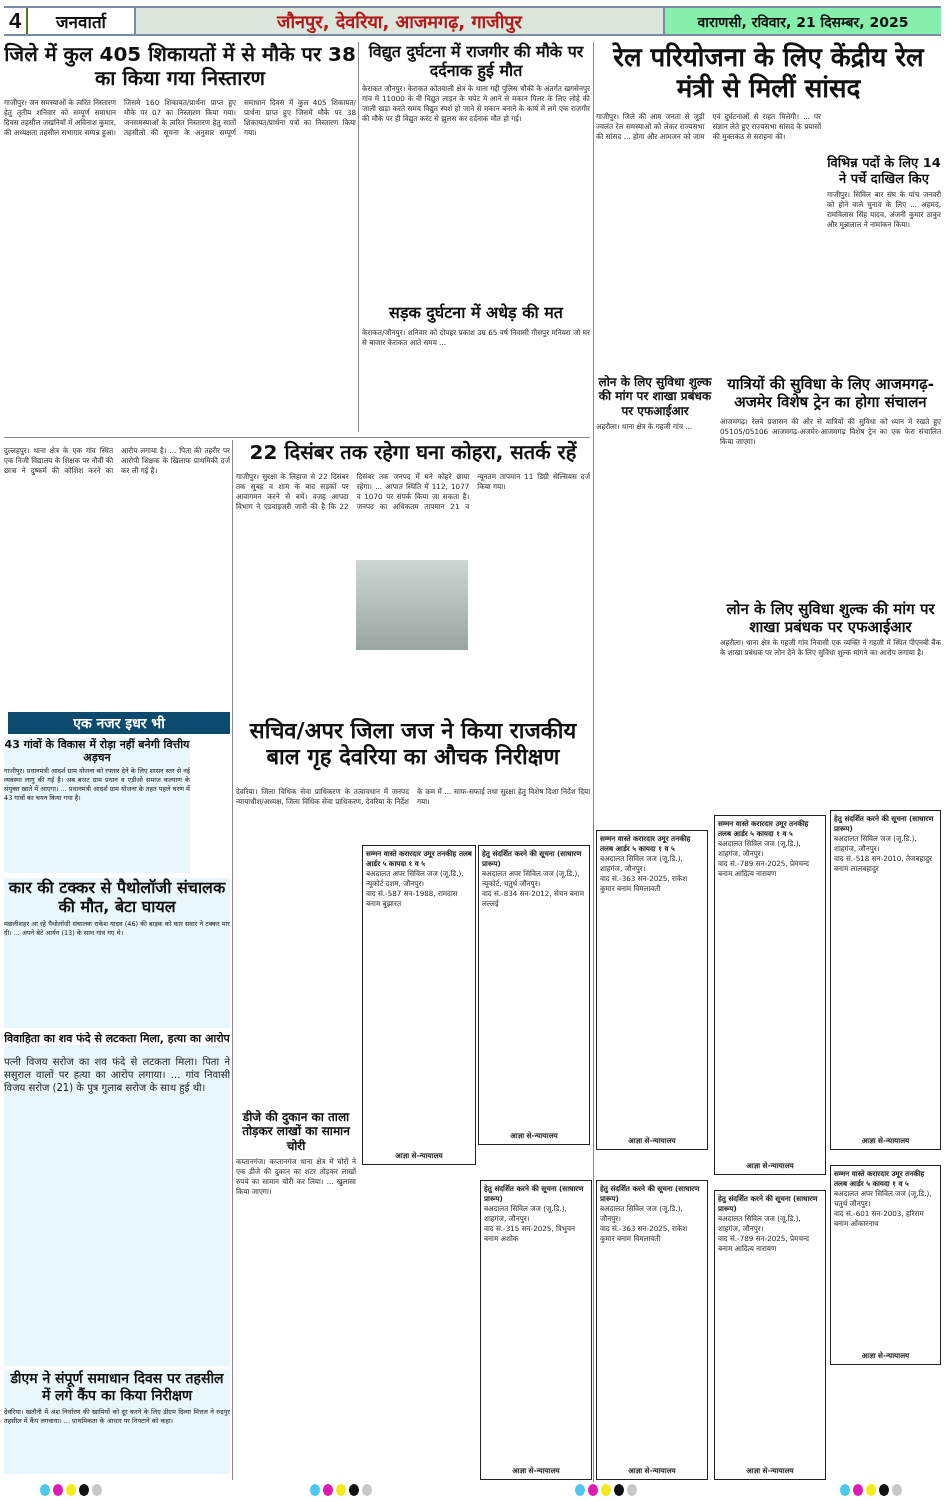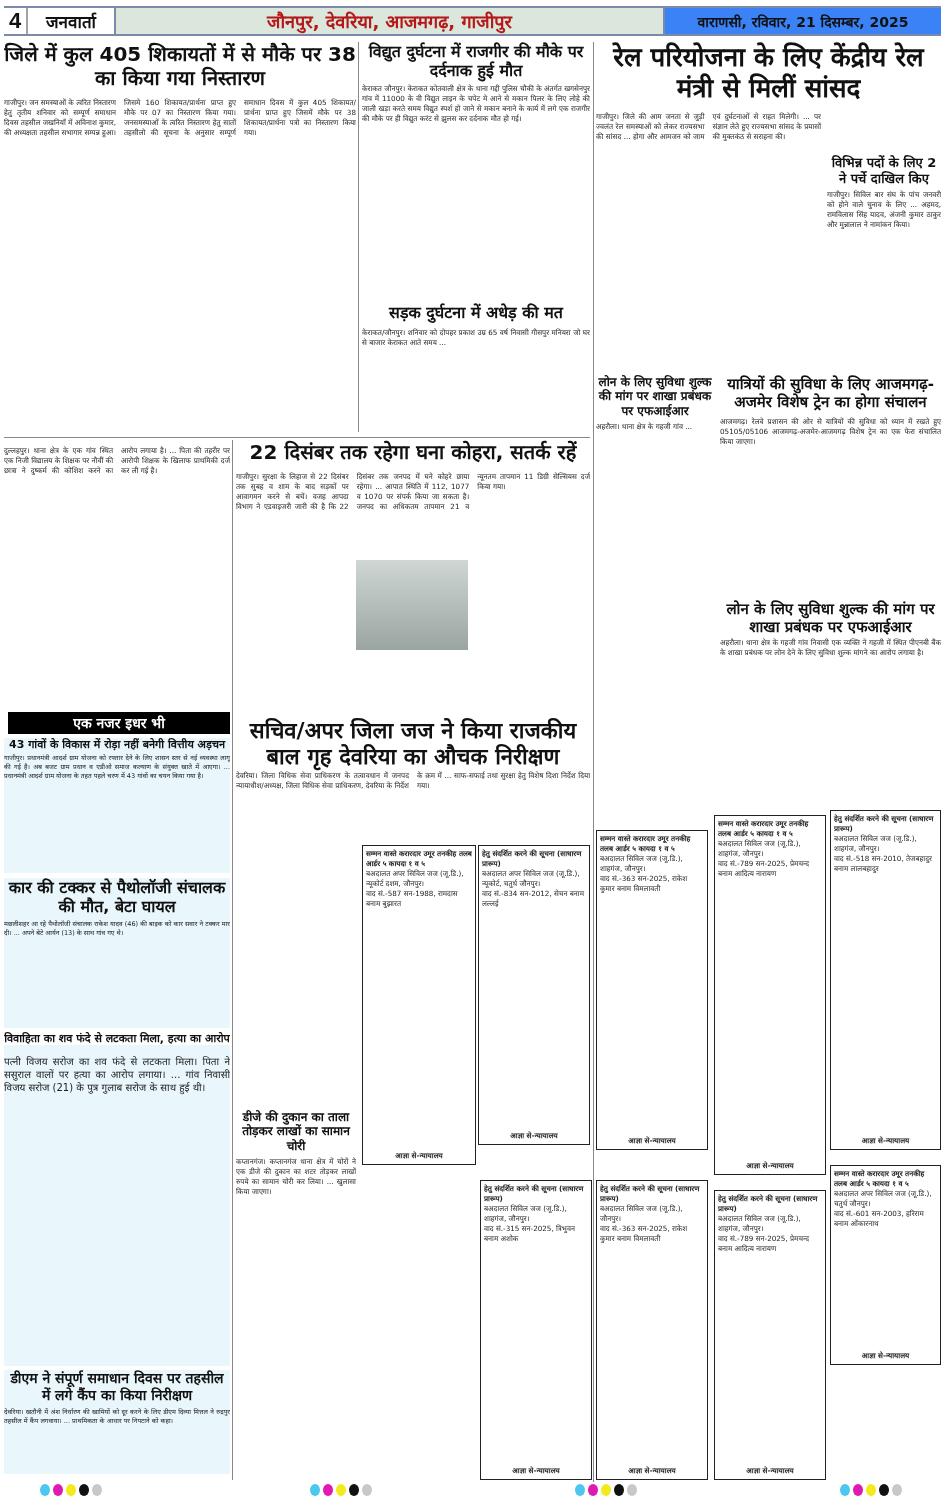--- a/index.html
+++ b/index.html
@@ -1,25 +1,25 @@
 <!DOCTYPE html>
 <html><head>
 <meta charset="utf-8">
 <style>
 *{box-sizing:border-box;margin:0;padding:0}
 body{width:945px;height:1502px;background:#fff;font-family:"DejaVu Sans","Liberation Sans",sans-serif;color:#111;position:relative;overflow:hidden}
 .mast{position:absolute;left:4px;top:6px;width:937px;height:30px;display:flex;border-top:2px solid #7a8aa8;border-bottom:2px solid #7a8aa8}
 .m-num{width:22px;background:#fff;font:bold 22px "Liberation Sans",sans-serif;display:flex;align-items:center;justify-content:center}
-.m-name{width:88px;font:bold 17px "DejaVu Sans",sans-serif;display:flex;align-items:center;justify-content:center;border-left:2px solid #a3a3a3}
+.m-name{width:108px;font:bold 17px "DejaVu Sans",sans-serif;display:flex;align-items:center;justify-content:center;border-left:2px solid #4d7c0f}
 .m-dist{flex:1;background:#dbe6dc;color:#b41818;font:bold 18px "DejaVu Sans",sans-serif;display:flex;align-items:center;justify-content:center;border-left:2px solid #7a8aa8}
-.m-date{width:278px;background:#3b82f6;font:bold 14px "DejaVu Sans",sans-serif;display:flex;align-items:center;justify-content:center;border-left:2px solid #7a8aa8}
+.m-date{width:278px;background:#86efac;font:bold 14px "DejaVu Sans",sans-serif;display:flex;align-items:center;justify-content:center;border-left:2px solid #7a8aa8}
 .blk{position:absolute;overflow:hidden}
 .h1{font-weight:bold;text-align:center;line-height:1.2;color:#111}
 .txt{font-size:7.2px;line-height:10px;text-align:justify;color:#222;column-gap:8px}
-.redbar{background:#000000;color:#fff;font-weight:bold;text-align:center}
+.redbar{background:#0c4a6e;color:#fff;font-weight:bold;text-align:center}
 .notice{border:1.5px solid #222;padding:3px;font-size:7.2px;line-height:10px;color:#222}
 .tint{background:#e9f6fb}
 .vline{position:absolute;width:1px;background:#888}
 .hline{position:absolute;height:1px;background:#888}
 .reg{position:absolute;top:1484px;display:flex;gap:3px}
 .reg span{width:10px;height:12px;border-radius:50%}
 .photo{background:linear-gradient(#cfd6d4,#9aa5a2);}
 </style>
 </head>
 <body>
@@ -44,21 +44,21 @@
 <div class="blk" style="left:362px;top:303px;width:228px;height:122px">
   <div class="h1" style="font-size:16px">सड़क दुर्घटना में अधेड़ की मत</div>
   <div class="txt" style="margin-top:6px">केराकत/जौनपुर। शनिवार को दोपहर प्रकाश उम्र 65 वर्ष निवासी गीसपुर मनियरा जो घर से बाजार केराकत आते समय ...</div>
 </div>
 
 <div class="blk" style="left:596px;top:42px;width:345px;height:325px">
   <div class="h1" style="font-size:26px">रेल परियोजना के लिए केंद्रीय रेल मंत्री से मिलीं सांसद</div>
   <div class="txt" style="column-count:2;margin-top:8px;width:225px;height:230px">गाजीपुर। जिले की आम जनता से जुड़ी ज्वलंत रेल समस्याओं को लेकर राज्यसभा की सांसद ... होगा और आमजन को जाम एवं दुर्घटनाओं से राहत मिलेगी। ... पर संज्ञान लेते हुए राज्यसभा सांसद के प्रयासों की मुक्तकंठ से सराहना की।</div>
 </div>
 <div class="blk" style="left:827px;top:155px;width:114px;height:215px">
-  <div class="h1" style="font-size:13px">विभिन्न पदों के लिए 2 ने पर्चे दाखिल किए</div>
+  <div class="h1" style="font-size:13px">विभिन्न पदों के लिए 14 ने पर्चे दाखिल किए</div>
   <div class="txt" style="margin-top:4px">गाजीपुर। सिविल बार संघ के पांच जनवरी को होने वाले चुनाव के लिए ... अहमद, रामविलास सिंह यादव, अंजनी कुमार ठाकुर और मुन्नालाल ने नामांकन किया।</div>
 </div>
 
 <div class="blk" style="left:596px;top:375px;width:118px;height:300px">
   <div class="h1" style="font-size:12px">लोन के लिए सुविधा शुल्क की मांग पर शाखा प्रबंधक पर एफआईआर</div>
   <div class="txt" style="margin-top:4px">अहरौला। थाना क्षेत्र के गहजी गांव ...</div>
 </div>
 
 <div class="blk" style="left:720px;top:375px;width:221px;height:220px">
   <div class="h1" style="font-size:15px">यात्रियों की सुविधा के लिए आजमगढ़-अजमेर विशेष ट्रेन का होगा संचालन</div>
@@ -75,21 +75,21 @@
 </div>
 
 <div class="blk" style="left:236px;top:440px;width:354px;height:275px">
   <div class="h1" style="font-size:20px">22 दिसंबर तक रहेगा घना कोहरा, सतर्क रहें</div>
   <div class="txt" style="column-count:3;margin-top:8px;height:220px">गाजीपुर। सुरक्षा के लिहाज से 22 दिसंबर तक सुबह व शाम के बाद सड़कों पर आवागमन करने से बचें। वजह आपदा विभाग ने एडवाइजरी जारी की है कि 22 दिसंबर तक जनपद में घने कोहरे छाया रहेगा। ... आपात स्थिति में 112, 1077 व 1070 पर संपर्क किया जा सकता है। जनपद का अधिकतम तापमान 21 व न्यूनतम तापमान 11 डिग्री सेल्सियस दर्ज किया गया।</div>
   <div class="photo" style="position:absolute;left:120px;top:120px;width:112px;height:90px"></div>
 </div>
 
 <div class="blk redbar" style="left:8px;top:712px;width:222px;height:22px;font-size:14px;line-height:22px">एक नजर इधर भी</div>
 
-<div class="blk tint" style="left:4px;top:738px;width:226px;height:135px">
+<div class="blk tint" style="left:4px;top:738px;width:186px;height:135px">
   <div class="h1" style="font-size:11px">43 गांवों के विकास में रोड़ा नहीं बनेगी वित्तीय अड़चन</div>
   <div class="txt" style="margin-top:3px;font-size:6.5px;line-height:9px">गाजीपुर। प्रधानमंत्री आदर्श ग्राम योजना को रफ्तार देने के लिए शासन स्तर से नई व्यवस्था लागू की गई है। अब बजट ग्राम प्रधान व एडीओ समाज कल्याण के संयुक्त खाते में आएगा। ... प्रधानमंत्री आदर्श ग्राम योजना के तहत पहले चरण में 43 गांवों का चयन किया गया है।</div>
 </div>
 
 <div class="blk tint" style="left:4px;top:878px;width:226px;height:150px">
   <div class="h1" style="font-size:16px">कार की टक्कर से पैथोलॉजी संचालक की मौत, बेटा घायल</div>
   <div class="txt" style="margin-top:4px;font-size:6.5px;line-height:9px">मछलीशहर आ रहे पैथोलॉजी संचालक राकेश यादव (46) की बाइक को कार सवार ने टक्कर मार दी। ... अपने बेटे आर्यन (13) के साथ गांव गए थे।</div>
 </div>
 
 <div class="blk tint" style="left:4px;top:1032px;width:226px;height:334px">
@@ -97,21 +97,21 @@
   <div class="txt" style="margin-top:10px;font-size:10px;line-height:13px">पत्नी विजय सरोज का शव फंदे से लटकता मिला। पिता ने ससुराल वालों पर हत्या का आरोप लगाया। ... गांव निवासी विजय सरोज (21) के पुत्र गुलाब सरोज के साथ हुई थी।</div>
 </div>
 
 <div class="blk tint" style="left:4px;top:1370px;width:226px;height:104px">
   <div class="h1" style="font-size:14px">डीएम ने संपूर्ण समाधान दिवस पर तहसील में लगे कैंप का किया निरीक्षण</div>
   <div class="txt" style="margin-top:4px;font-size:6.5px;line-height:9px">देवरिया। खतौनी में अंश निर्धारण की खामियों को दूर करने के लिए डीएम दिव्या मित्तल ने रुद्रपुर तहसील में कैंप लगवाया। ... प्राथमिकता के आधार पर निपटाने को कहा।</div>
 </div>
 
 <div class="blk" style="left:236px;top:718px;width:354px;height:120px">
   <div class="h1" style="font-size:22px">सचिव/अपर जिला जज ने किया राजकीय बाल गृह देवरिया का औचक निरीक्षण</div>
-  <div class="txt" style="column-count:2;margin-top:0;height:60px">देवरिया। जिला विधिक सेवा प्राधिकरण के तत्वावधान में जनपद न्यायाधीश/अध्यक्ष, जिला विधिक सेवा प्राधिकरण, देवरिया के निर्देश के क्रम में ... साफ-सफाई तथा सुरक्षा हेतु विशेष दिशा निर्देश दिया गया।</div>
+  <div class="txt" style="column-count:2;margin-top:16px;height:60px">देवरिया। जिला विधिक सेवा प्राधिकरण के तत्वावधान में जनपद न्यायाधीश/अध्यक्ष, जिला विधिक सेवा प्राधिकरण, देवरिया के निर्देश के क्रम में ... साफ-सफाई तथा सुरक्षा हेतु विशेष दिशा निर्देश दिया गया।</div>
 </div>
 
 <div class="blk" style="left:236px;top:1110px;width:120px;height:370px">
   <div class="h1" style="font-size:12px">डीजे की दुकान का ताला तोड़कर लाखों का सामान चोरी</div>
   <div class="txt" style="margin-top:4px">कप्तानगंज। कप्तानगंज थाना क्षेत्र में चोरों ने एक डीजे की दुकान का शटर तोड़कर लाखों रुपये का सामान चोरी कर लिया। ... खुलासा किया जाएगा।</div>
 </div>
 
 <div id="notices">
     <div class="blk notice" style="left: 362px; top: 845px; width: 114px; height: 320px;">
       <div style="font-weight: bold;">सम्मन वास्ते करारदार उमूर तनकीह तलब आर्डर ५ कायदा १ व ५</div>

